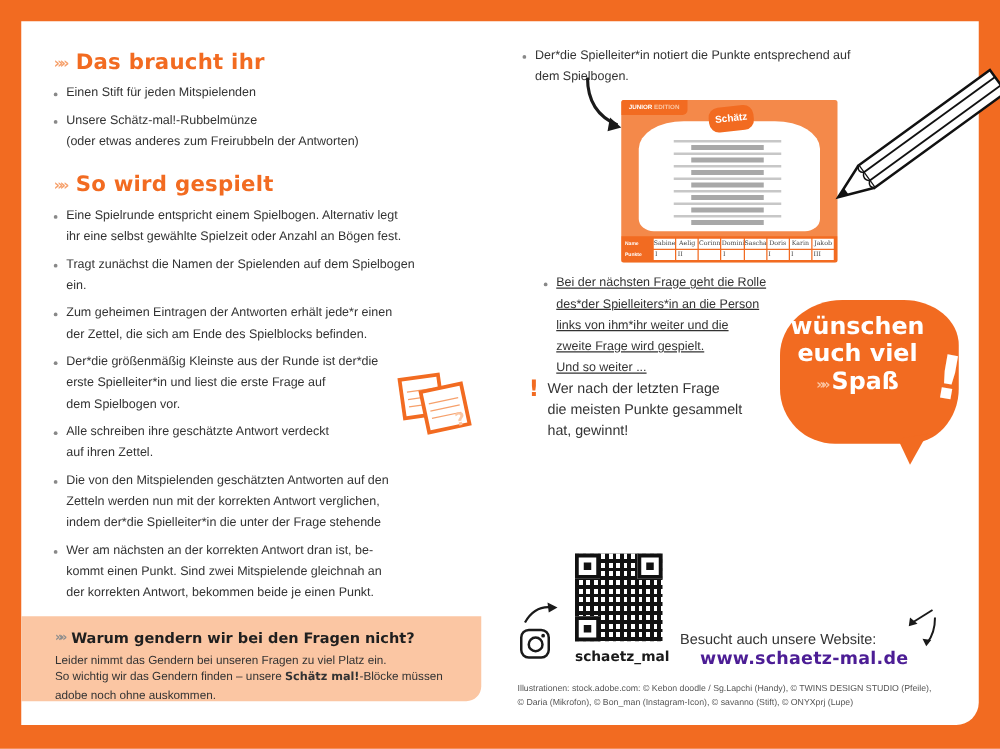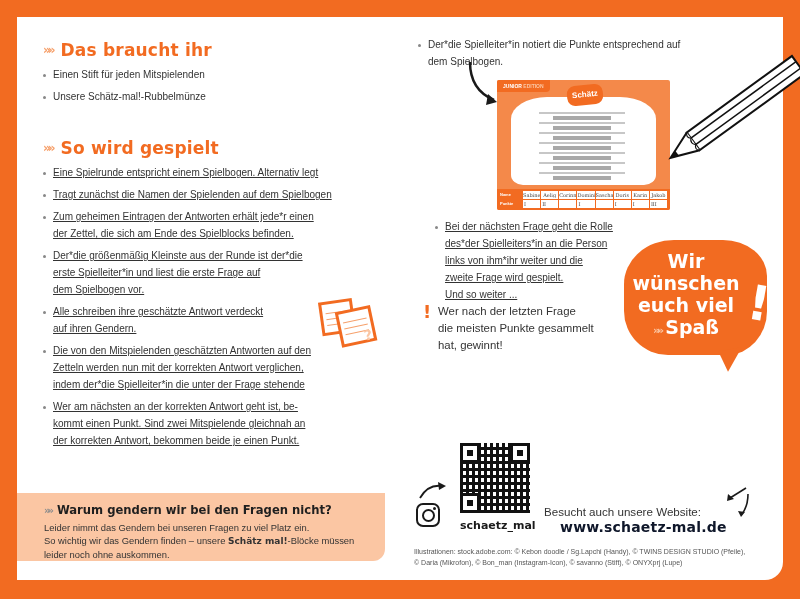--- a/index.html
+++ b/index.html
@@ -148,74 +148,77 @@
   .insta::before { content: ""; position: absolute; left: 4px; top: 4px; width: 9px; height: 9px; border: 2.5px solid #1a1a1a; border-radius: 50%; }
   .insta::after { content: ""; position: absolute; right: 2px; top: 2px; width: 3px; height: 3px; background: #1a1a1a; border-radius: 50%; }
 
   .handle {
     position: absolute; left: 460px; top: 519px; font-family: "DejaVu Sans", sans-serif;
     font-weight: bold; font-size: 11px; color: #1a1a1a;
   }
   .visit { position: absolute; left: 544px; top: 505px; font-size: 11.6px; color: #333; }
   .url {
     position: absolute; left: 560px; top: 519px; font-family: "DejaVu Sans", sans-serif;
-    font-weight: bold; font-size: 14px; color: #0f172a; letter-spacing: 0.2px;
+    font-weight: bold; font-size: 14px; color: #4c1d95; letter-spacing: 0.2px;
   }
   .credits { position: absolute; left: 414px; top: 546px; font-size: 7px; line-height: 11px; color: #555; }
   svg.abs { position: absolute; overflow: visible; }
 </style>
 </head>
 <body>
 
 <div class="panel"></div>
 
 <div class="heading" style="left:43px; top:40px;">
   <span class="chev">»»</span>
   <span>Das braucht ihr</span>
 </div>
 <ul class="list" style="left:42px; top:66px; width:340px;">
   <li>
     <span class="ln">Einen Stift für jeden Mitspielenden</span>
   </li>
   <li>
     <span class="ln">Unsere Schätz-mal!-Rubbelmünze</span>
+    <span class="ln">(oder etwas anderes zum Freirubbeln der Antworten)</span>
   </li>
 </ul>
 
 <div class="heading" style="left:43px; top:138px;">
   <span class="chev">»»</span>
   <span>So wird gespielt</span>
 </div>
-<ul class="list" style="left:42px; top:164px; width:350px;text-decoration:underline;">
+<ul class="list" style="left:42px; top:164px; width:350px;">
   <li>
     <span class="ln">Eine Spielrunde entspricht einem Spielbogen. Alternativ legt</span>
+    <span class="ln">ihr eine selbst gewählte Spielzeit oder Anzahl an Bögen fest.</span>
   </li>
   <li>
     <span class="ln">Tragt zunächst die Namen der Spielenden auf dem Spielbogen</span>
+    <span class="ln">ein.</span>
   </li>
   <li>
     <span class="ln">Zum geheimen Eintragen der Antworten erhält jede*r einen</span>
     <span class="ln">der Zettel, die sich am Ende des Spielblocks befinden.</span>
   </li>
   <li>
     <span class="ln">Der*die größenmäßig Kleinste aus der Runde ist der*die</span>
     <span class="ln">erste Spielleiter*in und liest die erste Frage auf</span>
     <span class="ln">dem Spielbogen vor.</span>
   </li>
   <li>
     <span class="ln">Alle schreiben ihre geschätzte Antwort verdeckt</span>
-    <span class="ln">auf ihren Gendern.</span>
+    <span class="ln">auf ihren Zettel.</span>
   </li>
   <li>
     <span class="ln">Die von den Mitspielenden geschätzten Antworten auf den</span>
     <span class="ln">Zetteln werden nun mit der korrekten Antwort verglichen,</span>
     <span class="ln">indem der*die Spielleiter*in die unter der Frage stehende</span>
   </li>
   <li>
-    <span class="ln">Wer am nächsten an der korrekten Antwort geht ist, be-</span>
+    <span class="ln">Wer am nächsten an der korrekten Antwort dran ist, be-</span>
     <span class="ln">kommt einen Punkt. Sind zwei Mitspielende gleichnah an</span>
     <span class="ln">der korrekten Antwort, bekommen beide je einen Punkt.</span>
   </li>
 </ul>
 
 <svg class="abs" style="left:318px; top:296px;" width="62" height="52">
   <g transform="rotate(-8 20 20)">
     <rect x="2" y="4" width="34" height="34" fill="#f26b21"></rect>
     <rect x="5" y="7" width="28" height="28" fill="#fff"></rect>
     <line x1="8" y1="16" x2="30" y2="16" stroke="#f6a06b" stroke-width="1"></line>
@@ -235,21 +238,21 @@
 <div class="gender-box">
   <div class="gender-title">
     <span class="chev">»»</span>
     <span>Warum gendern wir bei den Fragen nicht?</span>
   </div>
   <div class="gender-text">
     <div>Leider nimmt das Gendern bei unseren Fragen zu viel Platz ein.</div>
     <div>
       <span>So wichtig wir das Gendern finden – unsere </span><b>Schätz mal!</b><span>-Blöcke müssen</span>
     </div>
-    <div>leider noch ohne auskommen.</div>
+    <div>adobe noch ohne auskommen.</div>
   </div>
 </div>
 
 <ul class="list" style="left:417px; top:36px; width:360px;">
   <li>
     <span class="ln">Der*die Spielleiter*in notiert die Punkte entsprechend auf</span>
     <span class="ln">dem Spielbogen.</span>
   </li>
 </ul>
 
@@ -341,21 +344,20 @@
 
 <div class="winner">
   <span class="bang">!</span>
   <span class="ln">Wer nach der letzten Frage</span>
   <span class="ln">die meisten Punkte gesammelt</span>
   <span class="ln">hat, gewinnt!</span>
 </div>
 
 <div class="bubble">
   <div class="bubble-text">
-    <div>Wir</div>
     <div>wünschen</div>
     <div>euch viel</div>
     <div><span class="chev">»»</span><span>Spaß</span></div>
   </div>
 </div>
 <div class="excl">!</div>
 
 <svg class="abs" style="left:418px; top:480px;" width="30" height="20">
   <path d="M2 18 Q10 4 24 6" stroke="#1a1a1a" stroke-width="1.8" fill="none"></path>
   <path d="M20 2 L28 6 L21 10 Z" fill="#1a1a1a"></path>

